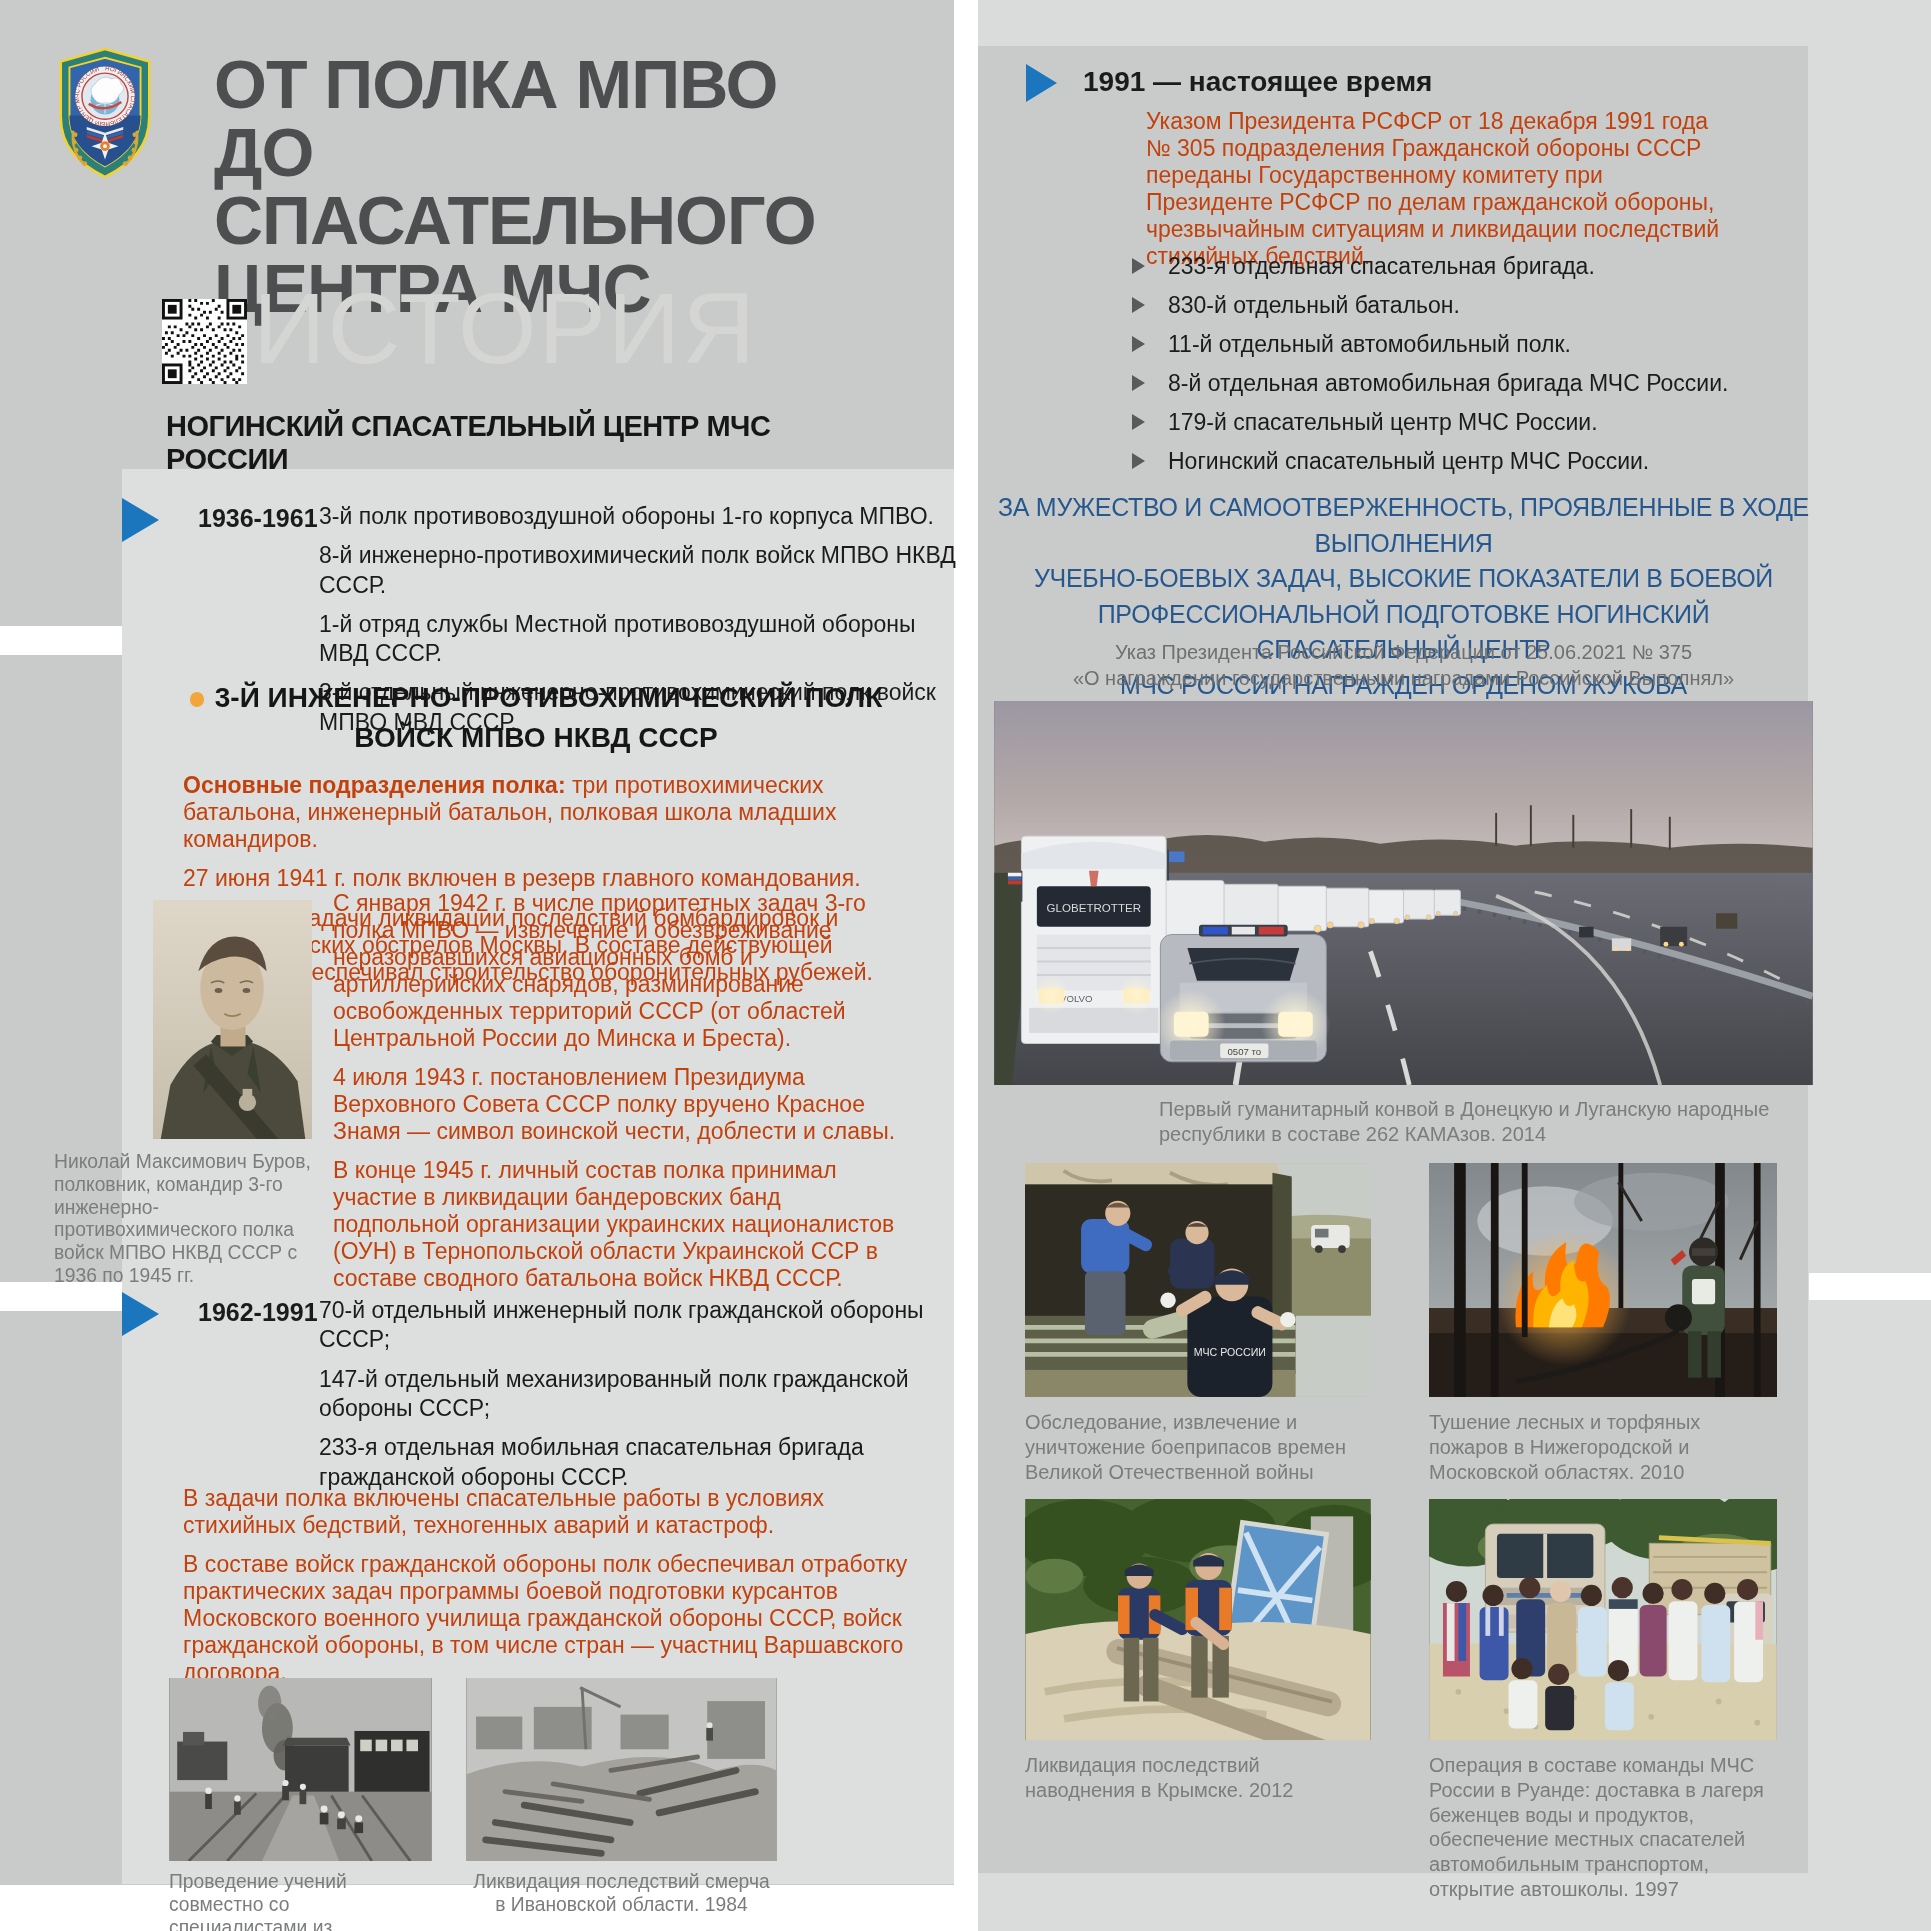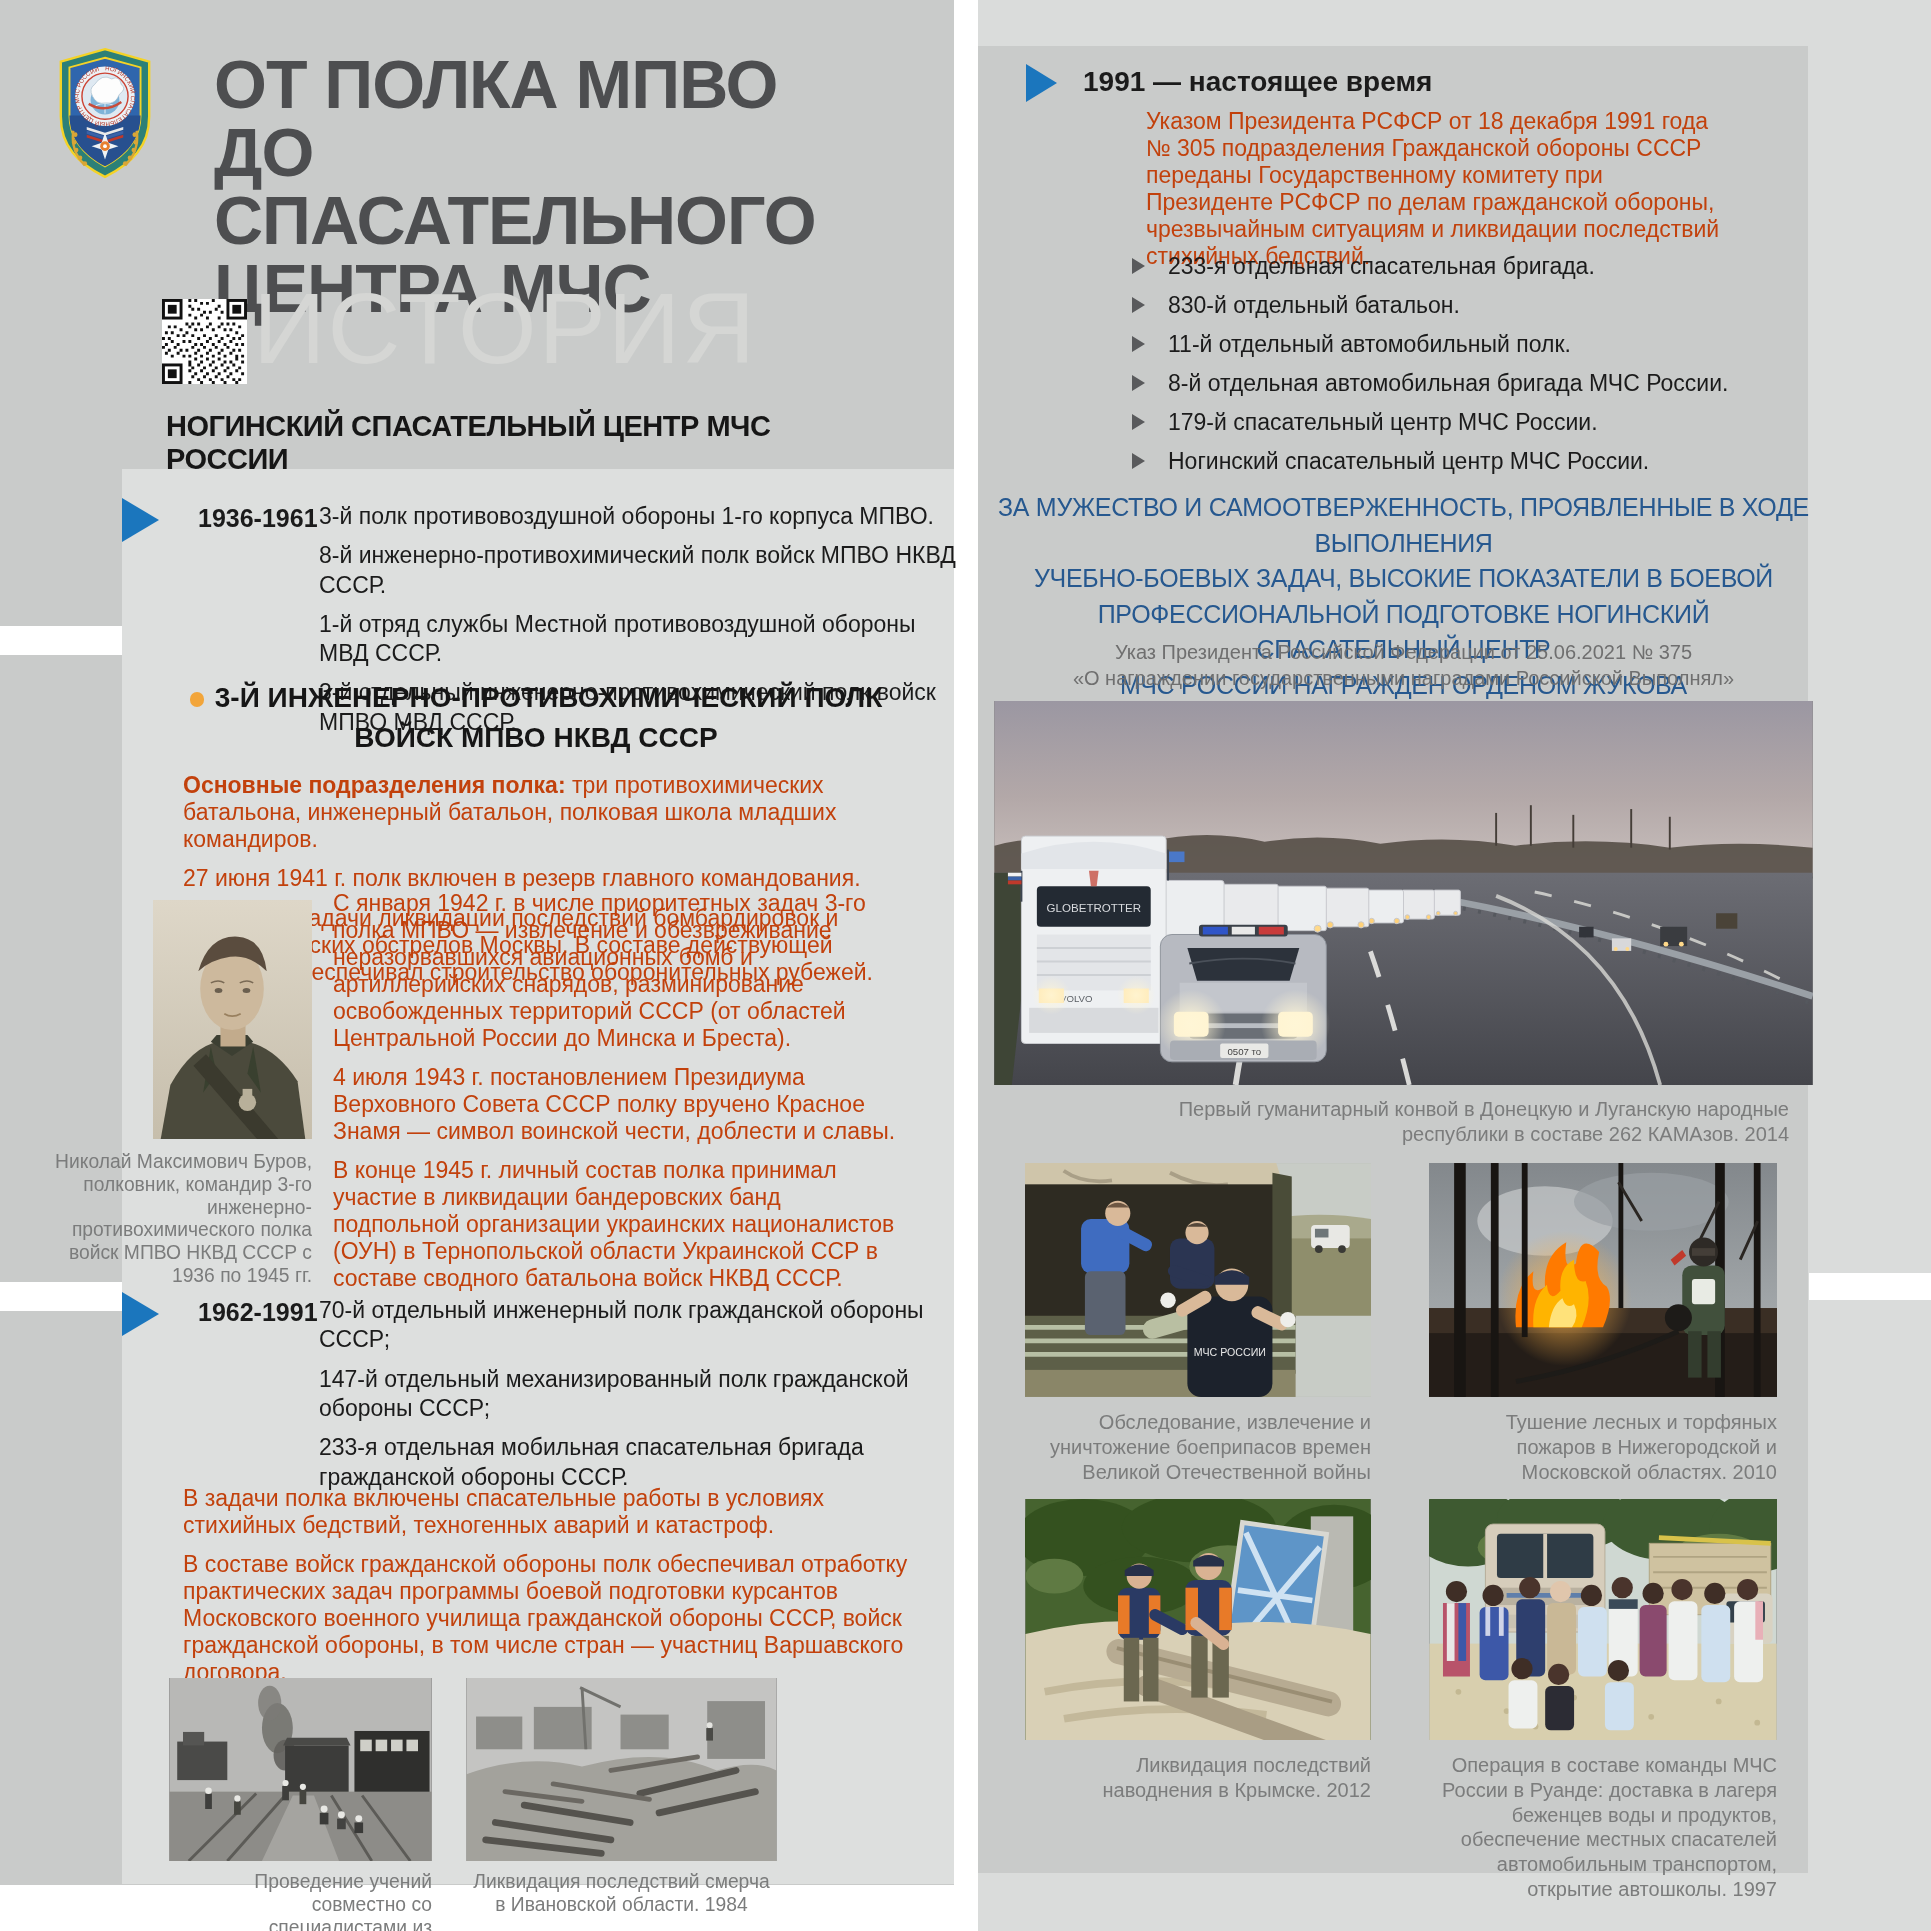--- a/index.html
+++ b/index.html
@@ -24,21 +24,21 @@
   .period-label{font-size:25px;font-weight:bold;color:#1b1b1b;}
   .list{font-size:23px;color:#1b1b1b;line-height:1.28;}
   .list .li{margin-bottom:9.7px;}
   .sec-heading{left:145px;top:678px;width:782px;text-align:center;font-size:28px;font-weight:bold;color:#161616;line-height:1.42;}
   .dot{display:inline-block;width:14.5px;height:14.5px;border-radius:50%;background:#f2a53a;margin-right:10.6px;vertical-align:middle;}
   .body-copy{font-size:23px;color:#c2410c;line-height:1.17;}
   .body-copy p{margin:0 0 12.6px 0;}
   .b{font-weight:bold;}
   .photo-cap{font-size:19.3px;color:#7b7c7c;line-height:1.18;}
   .cap-sm{font-size:20px;color:#7b7c7c;line-height:1.24;}
-  .right-align{text-align:right;}
+  .right-align{text-align:left;}
   .center{text-align:center;}
   .award{left:994px;top:490px;width:819px;text-align:center;color:#26588f;font-size:25px;line-height:1.42;letter-spacing:-0.3px;}
   .decree{left:994px;top:639px;width:819px;text-align:center;color:#6f6f6f;font-size:20px;line-height:1.3;}
   .unit-row{display:flex;align-items:flex-start;margin-bottom:12.6px;padding-left:24px;}
   .tri-gray{width:0;height:0;border-left:13.5px solid #595a5c;border-top:8.7px solid transparent;border-bottom:8.7px solid transparent;margin:4.8px 23px 0 0;flex:0 0 auto;}
   .unit-text{font-size:23px;color:#1b1b1b;line-height:1.15;}
   .photo{display:block;background:#888;}
   svg{display:block;}
 </style>
 </head>

